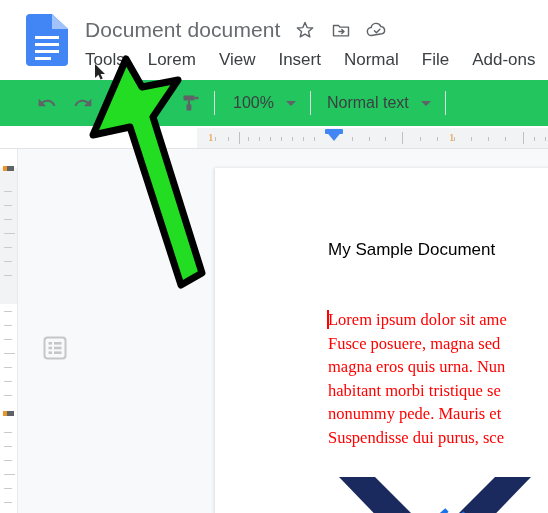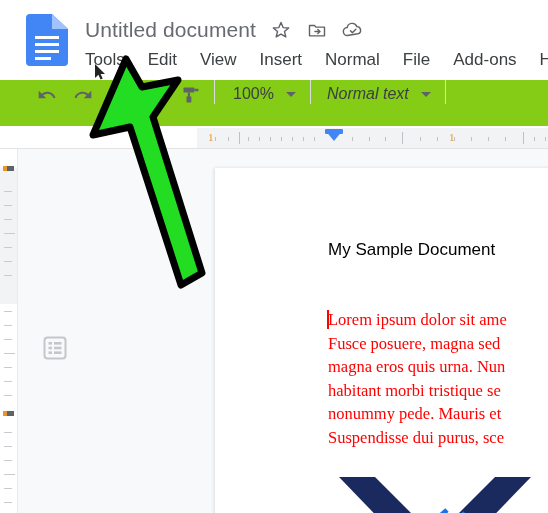--- a/index.html
+++ b/index.html
@@ -70,22 +70,23 @@
     cursor: pointer;
     white-space: nowrap;
   }
   .menu-item:last-child { margin-right: 0; }
 
   
   #toolbar {
     position: absolute;
     left: 0; top: 80px;
     width: 548px; height: 46px;
-    background: #84cc16;
-    display: flex;
+    background: #22c55e;
+    display: flex;
+    align-items: center;
   }
   .tb-icon {
     width: 30px; height: 30px;
     margin-left: 6px;
     display: flex;
     align-items: center;
     justify-content: center;
     cursor: pointer;
     flex: none;
   }
@@ -281,21 +282,21 @@
       <path d="M4 0 h22 l16 15 v33 a4 4 0 0 1 -4 4 H4 a4 4 0 0 1 -4 -4 V4 a4 4 0 0 1 4 -4 z" fill="#4285f4"></path>
       <path d="M26 0 l16 15 h-16 z" fill="#a1c2fa"></path>
       <rect x="9" y="22" width="24" height="3" fill="#fff"></rect>
       <rect x="9" y="29" width="24" height="3" fill="#fff"></rect>
       <rect x="9" y="36" width="24" height="3" fill="#fff"></rect>
       <rect x="9" y="43" width="16" height="3" fill="#fff"></rect>
     </svg>
   </div>
 
   <div id="title-row">
-    <span id="doc-title">Untitled document</span>
+    <span id="doc-title">Document document</span>
 
     <span class="title-icon">
       <svg width="20" height="20" viewBox="0 0 24 24" fill="none" stroke="#5f6368" stroke-width="1.7" stroke-linejoin="round">
         <polygon points="12,3 14.6,9.1 21.2,9.6 16.2,13.9 17.8,20.3 12,16.9 6.2,20.3 7.8,13.9 2.8,9.6 9.4,9.1"></polygon>
       </svg>
     </span>
 
     <span class="title-icon">
       <svg width="20" height="20" viewBox="0 0 24 24" fill="none" stroke="#5f6368" stroke-width="1.7">
         <path d="M3 6.5h6l1.6 2H21v10.5H3z" stroke-linejoin="round"></path>
@@ -306,21 +307,21 @@
     <span class="title-icon">
       <svg width="22" height="20" viewBox="0 0 26 20" fill="none" stroke="#5f6368" stroke-width="1.7">
         <path d="M6.5 16.5a4.7 4.7 0 0 1 -.4 -9.4 6 6 0 0 1 11.5 -1.1 4.3 4.3 0 0 1 1 8.5 z" stroke-linejoin="round"></path>
         <path d="M10 11l2.2 2.2 4.2 -4.2" stroke-linecap="round" stroke-linejoin="round"></path>
       </svg>
     </span>
   </div>
 
   <div id="menubar">
     <span class="menu-item">Tools</span>
-    <span class="menu-item">Edit</span>
+    <span class="menu-item">Lorem</span>
     <span class="menu-item">View</span>
     <span class="menu-item">Insert</span>
     <span class="menu-item">Normal</span>
     <span class="menu-item">File</span>
     <span class="menu-item">Add-ons</span>
     <span class="menu-item">Hel</span>
   </div>
 </div>
 
 <div id="toolbar">
@@ -362,21 +363,21 @@
 
   <div class="tb-sep"></div>
 
   <div class="tb-drop" style="margin-left:8px;">
     <span class="tb-drop-label">100%</span>
     <span class="caret"></span>
   </div>
 
   <div class="tb-sep"></div>
 
-  <div class="tb-drop" style="margin-left:6px;font-style:italic;">
+  <div class="tb-drop" style="margin-left:6px;">
     <span class="tb-drop-label">Normal text</span>
     <span class="caret"></span>
   </div>
 
   <div class="tb-sep"></div>
 
 </div>
 
 <div id="ruler-h">
   <div id="ruler-h-white"></div>

